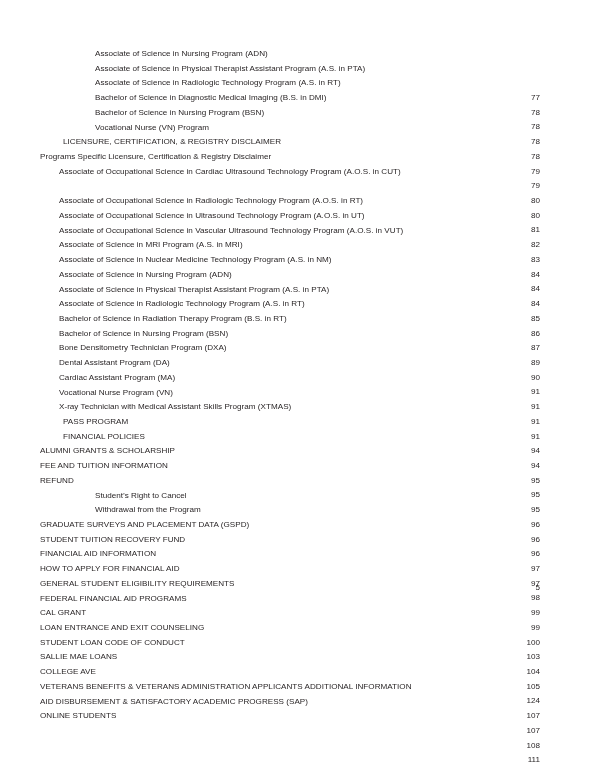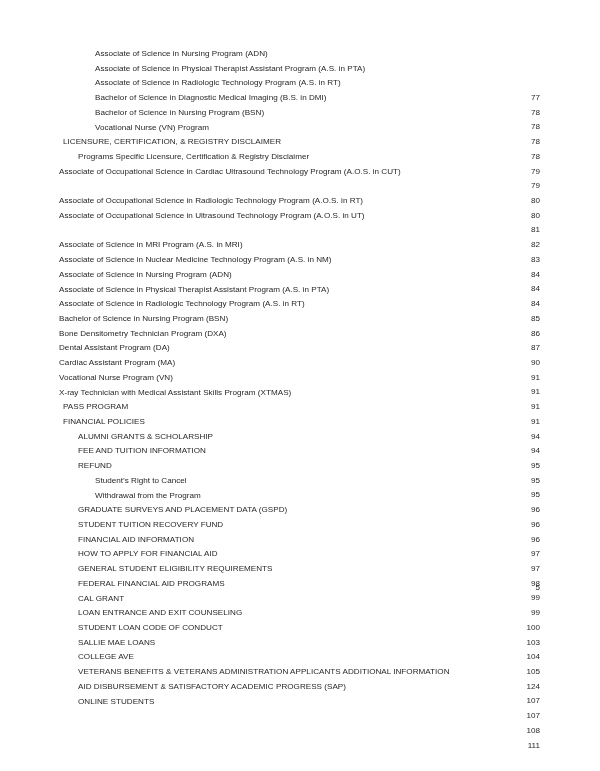--- a/index.html
+++ b/index.html
@@ -54,21 +54,21 @@
     text-align: right;
     margin-top: 44px;
   }
 
   .toc-row {
     position: relative;
   }
 
   
   .lvl-1 { padding-left: 63px; }
-  .lvl-2 { padding-left: 78px; }
+  .lvl-2 { padding-left: 40px; }
   .lvl-3 { padding-left: 95px; }
   .lvl-4 { padding-left: 59px; }
 
   .footer-page {
     position: absolute;
     left: 0;
     right: 60px;
     bottom: 28px;
     text-align: right;
     font-size: 8.1px;
@@ -135,20 +135,21 @@
         <span class="toc-title">Associate of Occupational Science in Radiologic Technology Program (A.O.S. in RT)</span>
         <span class="toc-filler"></span>
         <span class="toc-pagebox">82</span>
       </div>
       <div class="toc-row lvl-4">
         <span class="toc-title">Associate of Occupational Science in Ultrasound Technology Program (A.O.S. in UT)</span>
         <span class="toc-filler"></span>
         <span class="toc-pagebox">83</span>
       </div>
       <div class="toc-row lvl-4">
+        <span class="toc-title">Associate of Occupational Science in Vascular Ultrasound Technology Program (A.O.S. in VUT)</span>
         <span class="toc-filler"></span>
         <span class="toc-pagebox">84</span>
       </div>
       <div class="toc-row lvl-4">
         <span class="toc-title">Associate of Science in MRI Program (A.S. in MRI)</span>
         <span class="toc-filler"></span>
         <span class="toc-pagebox">84</span>
       </div>
       <div class="toc-row lvl-4">
         <span class="toc-title">Associate of Science in Nuclear Medicine Technology Program (A.S. in NM)</span>
@@ -162,20 +163,25 @@
       </div>
       <div class="toc-row lvl-4">
         <span class="toc-title">Associate of Science in Physical Therapist Assistant Program (A.S. in PTA)</span>
         <span class="toc-filler"></span>
         <span class="toc-pagebox">86</span>
       </div>
       <div class="toc-row lvl-4">
         <span class="toc-title">Associate of Science in Radiologic Technology Program (A.S. in RT)</span>
         <span class="toc-filler"></span>
         <span class="toc-pagebox">87</span>
+      </div>
+      <div class="toc-row lvl-4">
+        <span class="toc-title">Bachelor of Science in Radiation Therapy Program (B.S. in RT)</span>
+        <span class="toc-filler"></span>
+        <span class="toc-pagebox">89</span>
       </div>
       <div class="toc-row lvl-4">
         <span class="toc-title">Bachelor of Science in Nursing Program (BSN)</span>
         <span class="toc-filler"></span>
         <span class="toc-pagebox">90</span>
       </div>
       <div class="toc-row lvl-4">
         <span class="toc-title">Bone Densitometry Technician Program (DXA)</span>
         <span class="toc-filler"></span>
         <span class="toc-pagebox">91</span>

